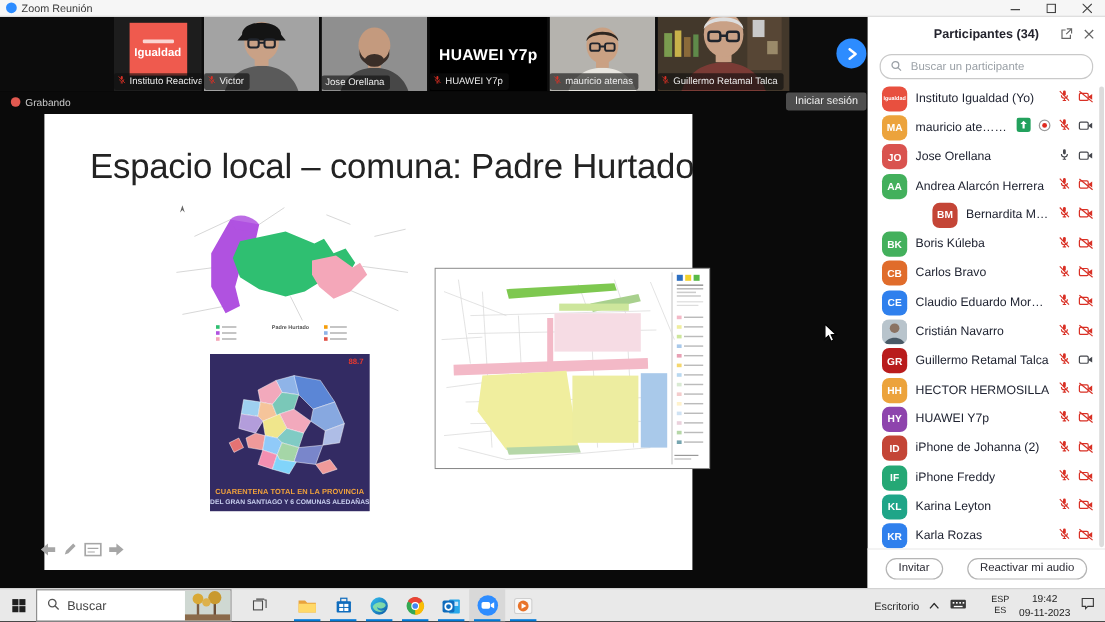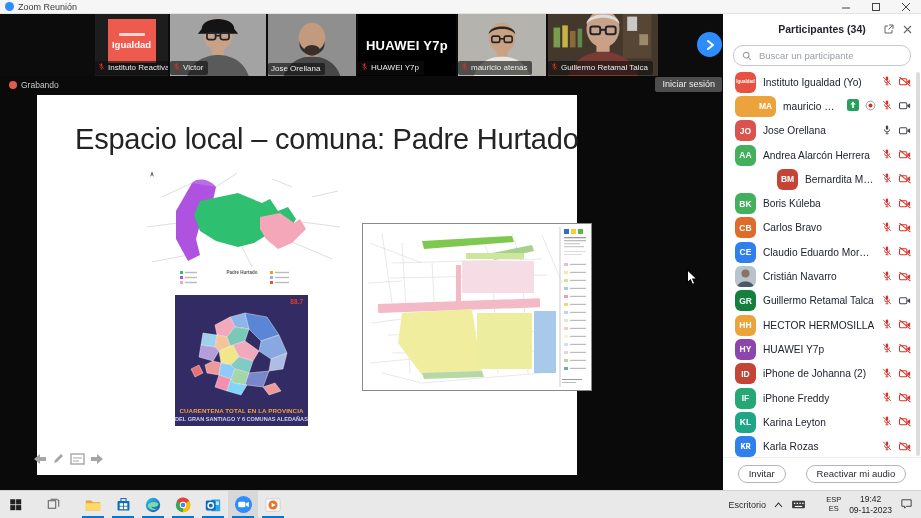--- a/index.html
+++ b/index.html
@@ -490,21 +490,21 @@
               </g>
             </svg></span>
           <span><svg width="14" height="11" viewBox="0 0 14 12">
               <rect x="1" y="3" width="8" height="6.5" rx="1.2" fill="none" stroke="#d93025" stroke-width="1.1"></rect>
               <path d="M9.4,5.8 L12.6,3.6 L12.6,8.9 L9.4,6.8 Z" fill="#d93025"></path>
               <line x1="1" y1="1.2" x2="13" y2="11" stroke="#d93025" stroke-width="1.1"></line>
             </svg></span>
         </div>
       </div>
       <div class="p-row">
-        <div class="p-avatar" style="background: rgb(236, 163, 60); padding-left: 20px;">MA</div>
+        <div class="p-avatar" style="background: rgb(236, 163, 60);">MA</div>
         <span class="p-name">mauricio ate… (Anfitrión)</span>
         <div class="p-icons">
           <span><svg width="12" height="12" viewBox="0 0 12 12">
               <rect width="12" height="12" rx="2.5" fill="#23a15d"></rect>
               <path d="M6,2.6 L8.7,5.4 L6.9,5.4 L6.9,9 L5.1,9 L5.1,5.4 L3.3,5.4 Z" fill="#fff"></path>
             </svg></span>
           <span><svg width="11" height="11" viewBox="0 0 11 11">
               <circle cx="5.5" cy="5.5" r="4.4" fill="none" stroke="#9a9a9a" stroke-width="1"></circle>
               <circle cx="5.5" cy="5.5" r="2" fill="#e02b20"></circle>
             </svg></span>
@@ -645,21 +645,21 @@
               </g>
             </svg></span>
           <span><svg width="14" height="11" viewBox="0 0 14 12">
               <rect x="1" y="3" width="8" height="6.5" rx="1.2" fill="none" stroke="#d93025" stroke-width="1.1"></rect>
               <path d="M9.4,5.8 L12.6,3.6 L12.6,8.9 L9.4,6.8 Z" fill="#d93025"></path>
               <line x1="1" y1="1.2" x2="13" y2="11" stroke="#d93025" stroke-width="1.1"></line>
             </svg></span>
         </div>
       </div>
       <div class="p-row">
-        <div class="p-avatar" style="background: #15803d;">GR</div>
+        <div class="p-avatar" style="background: #b91c1c;">GR</div>
         <span class="p-name">Guillermo Retamal Talca</span>
         <div class="p-icons">
           <span><svg width="10" height="12" viewBox="0 0 12 13">
               <g stroke="#d93025" fill="none" stroke-width="1.1">
                 <rect x="4.6" y="1" width="2.8" height="5.2" rx="1.4" fill="#d93025" stroke="none"></rect>
                 <path d="M3,5.8a3 3 0 0 0 6 0M6,8.8v2M4.3,11h3.4"></path>
                 <line x1="1.4" y1="1.6" x2="10.6" y2="11.2"></line>
               </g>
             </svg></span>
           <span><svg width="14" height="11" viewBox="0 0 14 12">
@@ -752,21 +752,21 @@
               </g>
             </svg></span>
           <span><svg width="14" height="11" viewBox="0 0 14 12">
               <rect x="1" y="3" width="8" height="6.5" rx="1.2" fill="none" stroke="#d93025" stroke-width="1.1"></rect>
               <path d="M9.4,5.8 L12.6,3.6 L12.6,8.9 L9.4,6.8 Z" fill="#d93025"></path>
               <line x1="1" y1="1.2" x2="13" y2="11" stroke="#d93025" stroke-width="1.1"></line>
             </svg></span>
         </div>
       </div>
       <div class="p-row">
-        <div class="p-avatar" style="background: rgb(47, 128, 237); font-family: Liberation Mono, monospace;">KR</div>
+        <div class="p-avatar" style="background: rgb(47, 128, 237);">KR</div>
         <span class="p-name">Karla Rozas</span>
         <div class="p-icons">
           <span><svg width="10" height="12" viewBox="0 0 12 13">
               <g stroke="#d93025" fill="none" stroke-width="1.1">
                 <rect x="4.6" y="1" width="2.8" height="5.2" rx="1.4" fill="#d93025" stroke="none"></rect>
                 <path d="M3,5.8a3 3 0 0 0 6 0M6,8.8v2M4.3,11h3.4"></path>
                 <line x1="1.4" y1="1.6" x2="10.6" y2="11.2"></line>
               </g>
             </svg></span>
           <span><svg width="14" height="11" viewBox="0 0 14 12">
@@ -785,20 +785,40 @@
 </div>
 
 <div class="taskbar">
   <div class="tk-start">
     <svg width="15" height="15" viewBox="0 0 20 20" fill="#1f1f1f">
         <rect x="3" y="3" width="6.8" height="6.8"></rect>
         <rect x="10.8" y="3" width="6.8" height="6.8"></rect>
         <rect x="3" y="10.8" width="6.8" height="6.8"></rect>
         <rect x="10.8" y="10.8" width="6.8" height="6.8"></rect>
       </svg>
+  </div>
+  <div class="tk-search">
+    <span>
+      <svg width="11" height="11" viewBox="0 0 12 12" fill="none" stroke="#555" stroke-width="1.2">
+          <circle cx="5" cy="5" r="3.4"></circle>
+          <line x1="7.6" y1="7.6" x2="10.8" y2="10.8"></line>
+        </svg>
+    </span>
+    <span class="lbl">Buscar</span>
+    <span class="tk-weather">
+      <svg width="38" height="26" viewBox="0 0 38 26" preserveAspectRatio="none">
+          <rect width="38" height="26" fill="#cfd8d2"></rect>
+          <rect x="10" y="6" width="2" height="15" fill="#7a5c42"></rect>
+          <rect x="24" y="4" width="2" height="17" fill="#6a4e38"></rect>
+          <circle cx="11" cy="7" r="4.5" fill="#d9a936"></circle>
+          <circle cx="25" cy="6" r="5.5" fill="#c9992e"></circle>
+          <circle cx="18" cy="10" r="3.5" fill="#ddb14a"></circle>
+          <rect y="20" width="38" height="6" fill="#8a6a4a"></rect>
+        </svg>
+    </span>
   </div>
   <div class="tk-taskview">
     <svg width="15" height="15" viewBox="0 0 20 20" fill="none" stroke="#4a4a4a" stroke-width="1.2">
         <rect x="3" y="5" width="10" height="10"></rect>
         <path d="M6,3 L15,3 M15,4 L17,4 L17,13"></path>
       </svg>
   </div>
   <div class="tk-apps" id="tkapps">
       <div class="tk-app">
         <svg width="18" height="18" viewBox="0 0 20 20">

